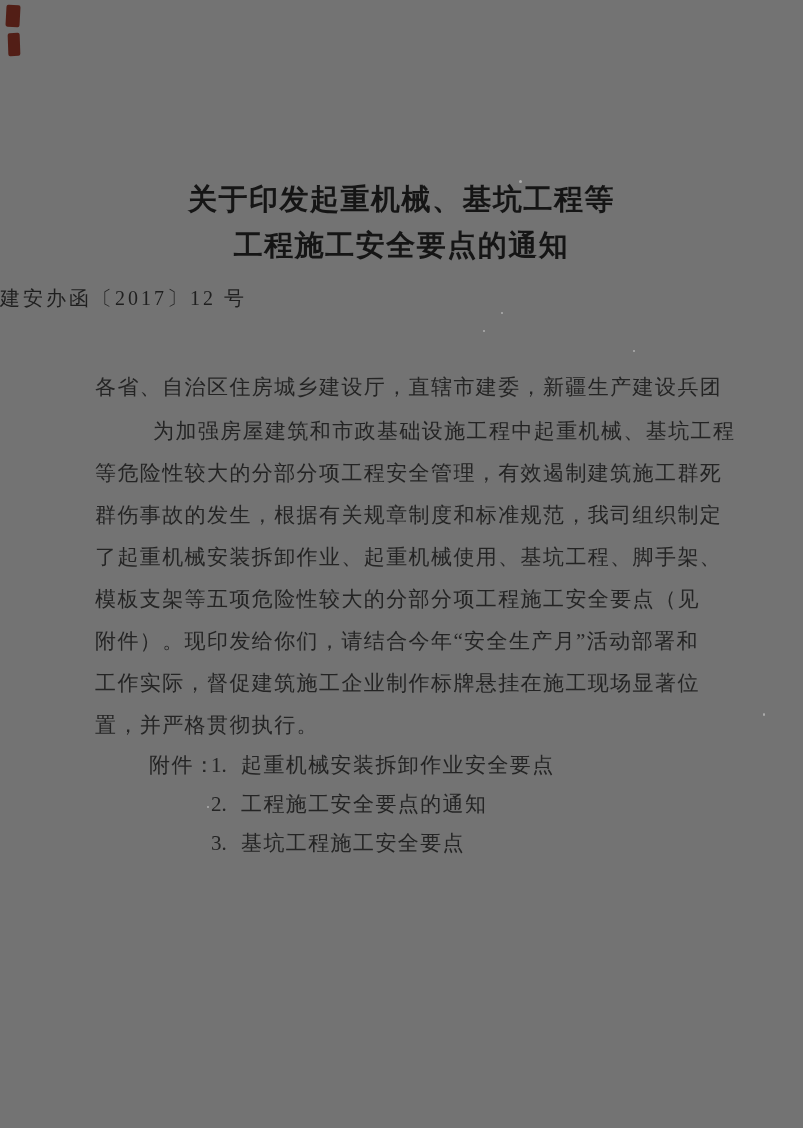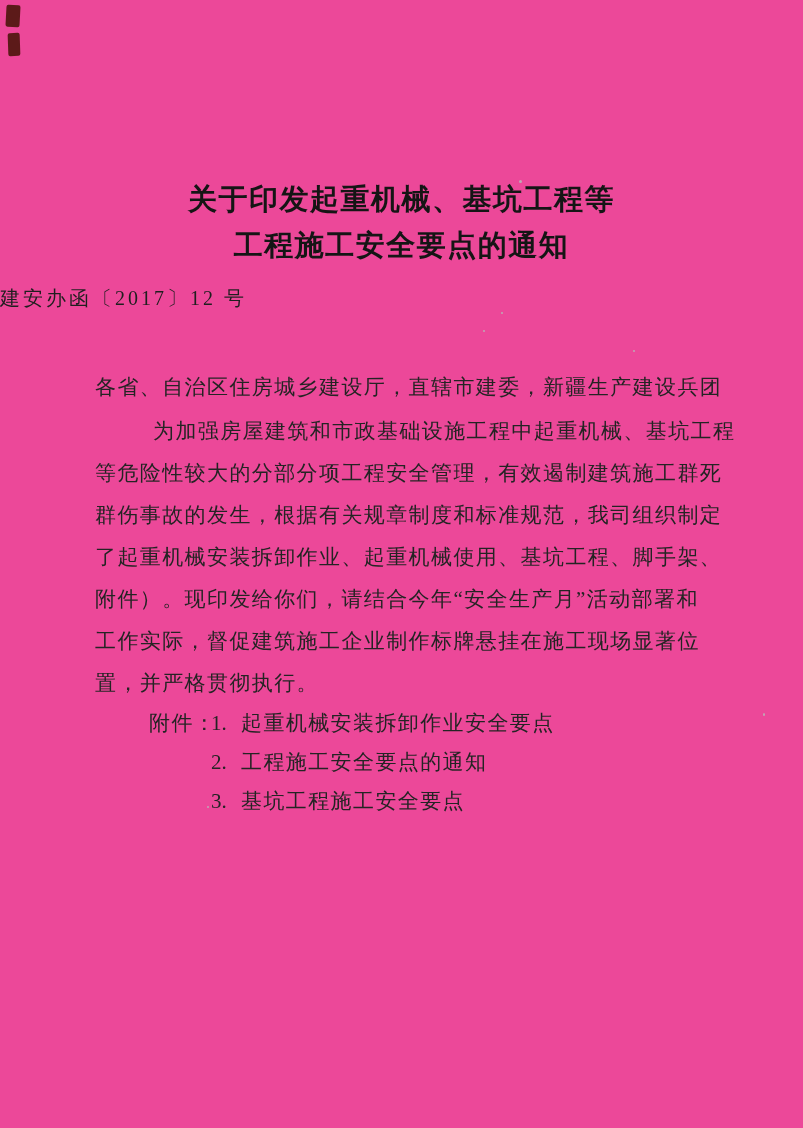--- a/index.html
+++ b/index.html
@@ -4,21 +4,21 @@
 <style>
   html, body {
     margin: 0;
     padding: 0;
     background: #ffffff;
   }
   .page {
     position: relative;
     width: 803px;
     height: 1128px;
-    background: #ec4899;
+    background: #737373;
     overflow: hidden;
     font-family: "Liberation Serif", "DejaVu Serif", serif;
     color: #212121;
   }
   
   .scan-mark {
     position: absolute;
     background: #4f170e;
     border-radius: 2px;
     opacity: 0.92;
@@ -127,20 +127,21 @@
 
     <div class="salutation">
       <div class="line">各省、自治区住房城乡建设厅，直辖市建委，新疆生产建设兵团</div>
     </div>
 
     <div class="para">
       <div class="line indent">为加强房屋建筑和市政基础设施工程中起重机械、基坑工程</div>
       <div class="line">等危险性较大的分部分项工程安全管理，有效遏制建筑施工群死</div>
       <div class="line">群伤事故的发生，根据有关规章制度和标准规范，我司组织制定</div>
       <div class="line">了起重机械安装拆卸作业、起重机械使用、基坑工程、脚手架、</div>
+      <div class="line">模板支架等五项危险性较大的分部分项工程施工安全要点（见</div>
       <div class="line">附件）。现印发给你们，请结合今年“安全生产月”活动部署和</div>
       <div class="line">工作实际，督促建筑施工企业制作标牌悬挂在施工现场显著位</div>
       <div class="line">置，并严格贯彻执行。</div>
     </div>
 
     <div class="attachments">
       <div class="att-row">
         <span class="att-label">附件：</span>
         <span class="att-num">1.</span>
         <span class="att-text">起重机械安装拆卸作业安全要点</span>

